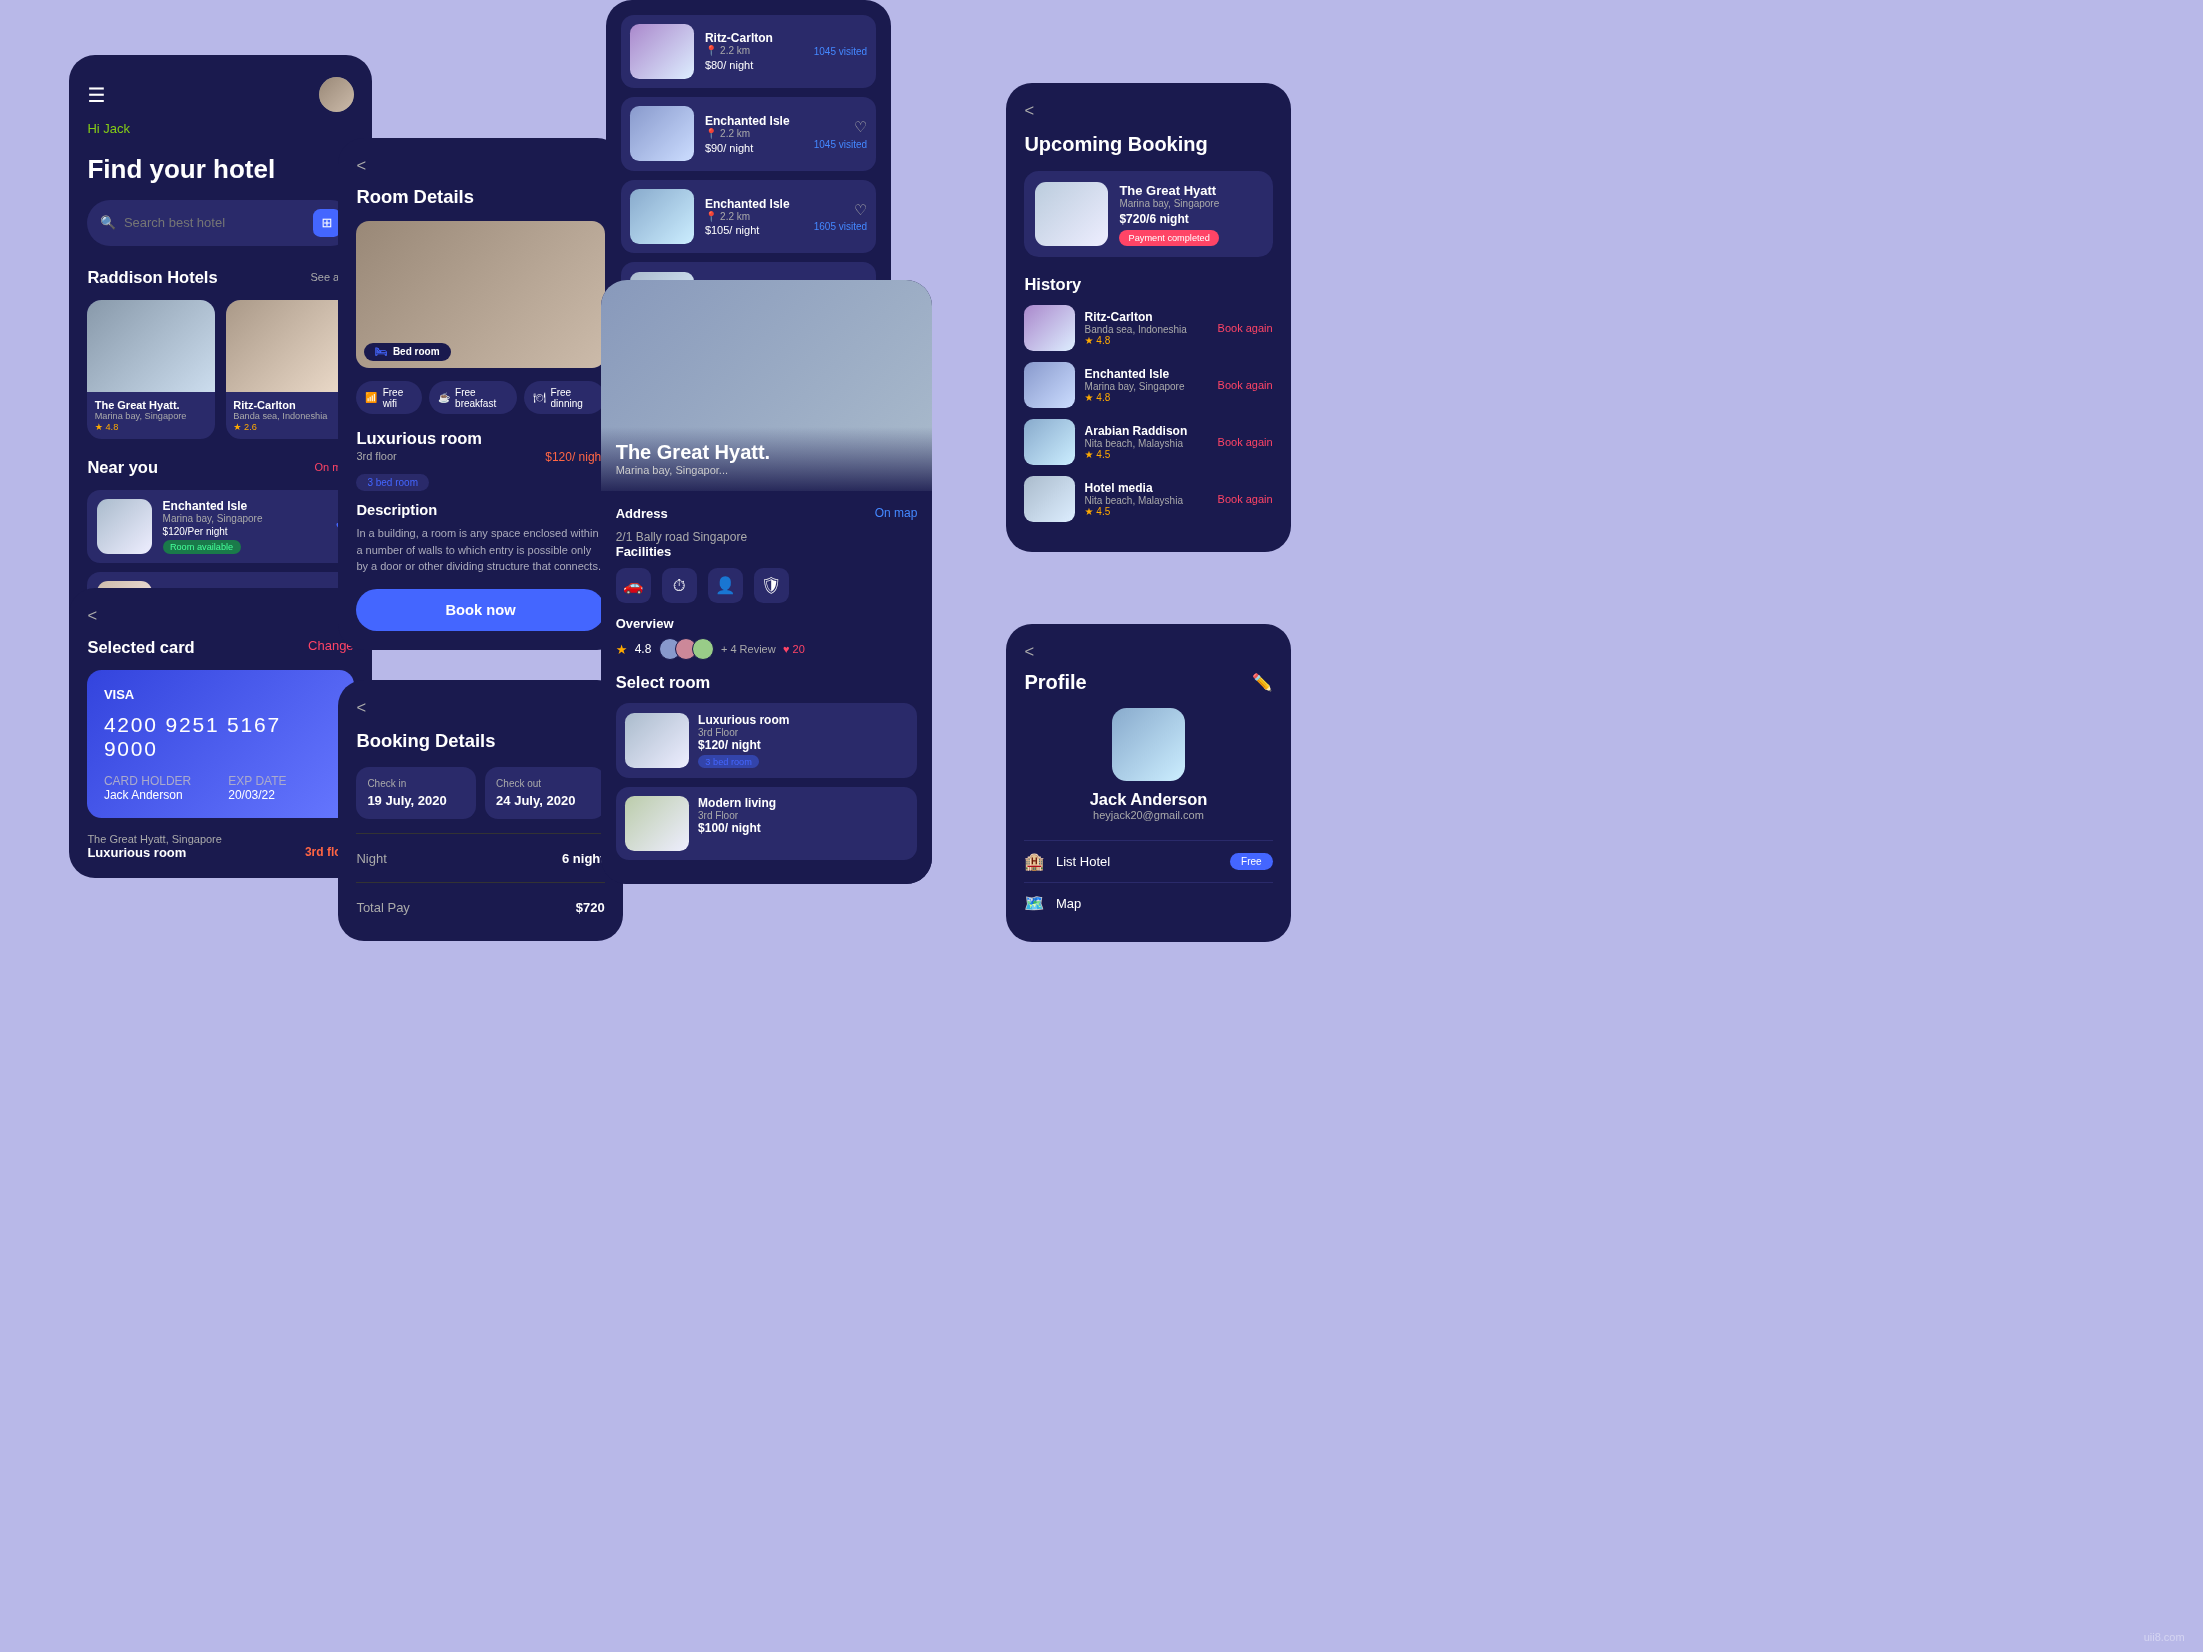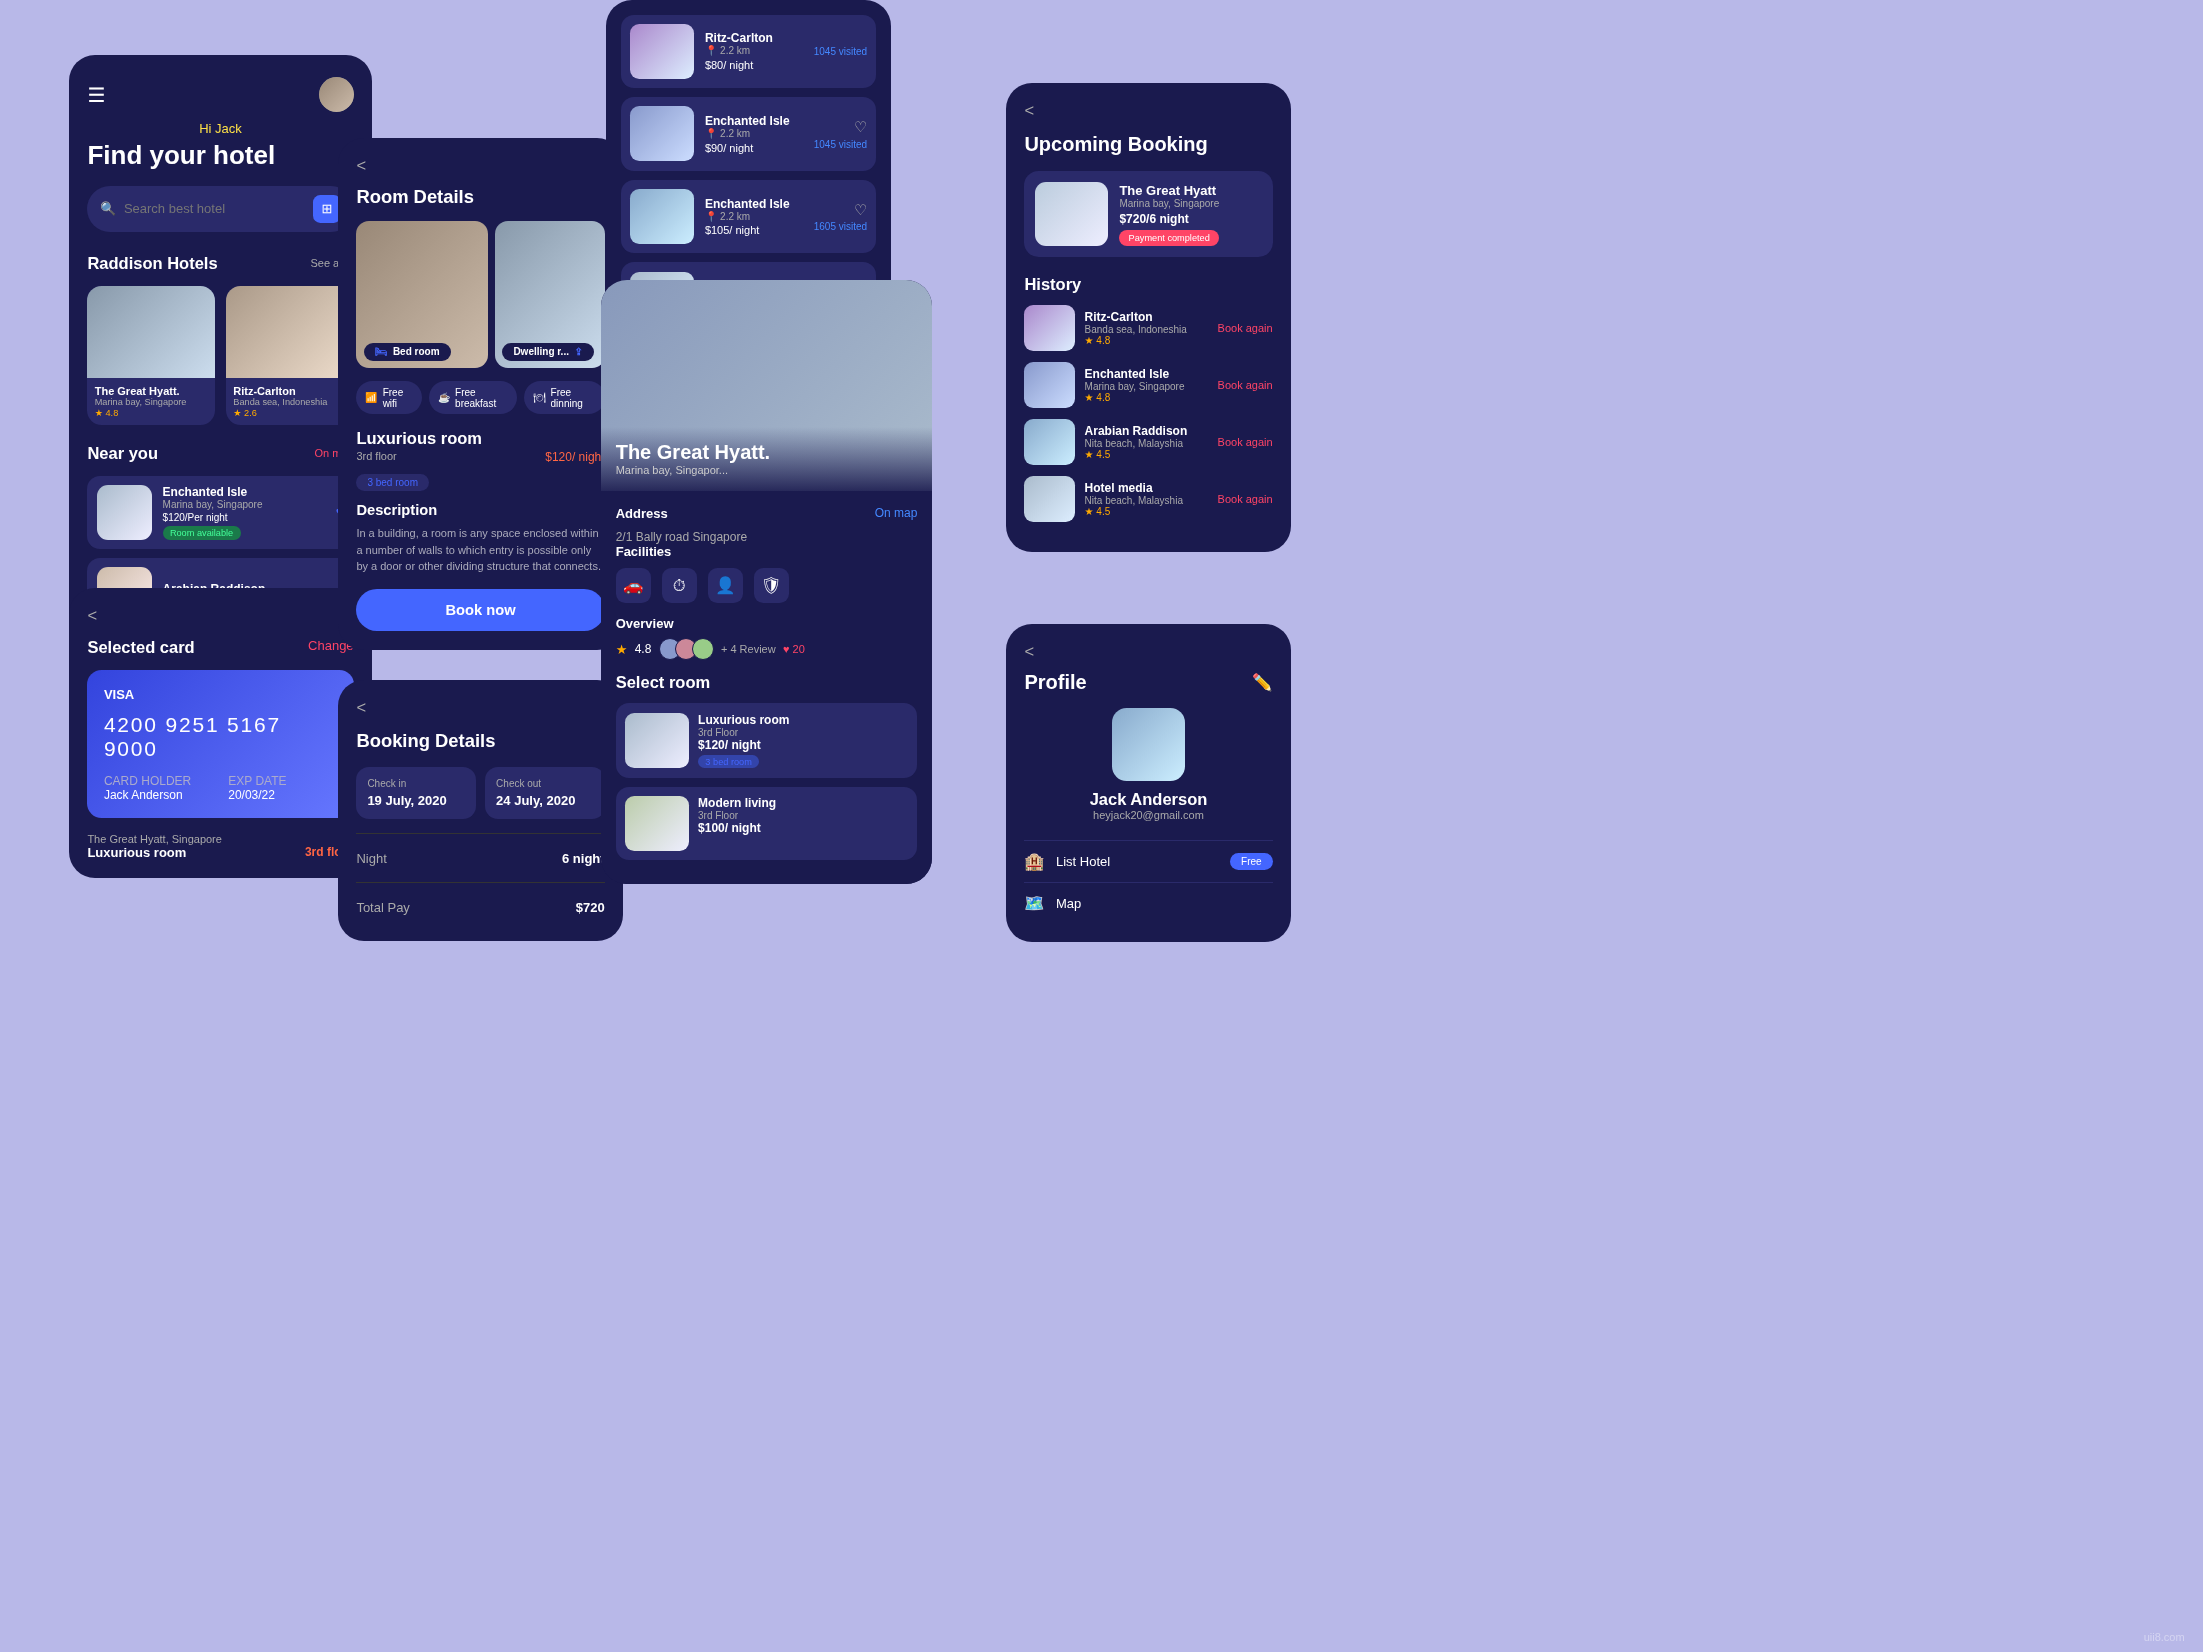--- a/index.html
+++ b/index.html
@@ -16,21 +16,21 @@
       border-radius: 26px;
       position: absolute;
       color: white;
       overflow: hidden;
     }
     
     #s1 { width: 303px; top: 55px; left: 69px; padding: 22px 18.4px; }
     #s1 .header-row { display: flex; justify-content: space-between; align-items: center; margin-bottom: 9.2px; }
     #s1 .menu-icon { font-size: 20px; color: white; }
     #s1 .avatar { width: 35px; height: 35px; border-radius: 50%; background: #888; overflow: hidden; }
-    #s1 .greeting { font-size: 13px; color: #fde047; margin-bottom: 4px; text-align: center; }
+    #s1 .greeting { font-size: 13px; color: #84cc16; margin-bottom: 18px; }
     #s1 .title { font-size: 26px; font-weight: 700; color: white; margin-bottom: 14.7px; }
     #s1 .search-bar { background: #2a2a6a; border-radius: 27.5px; display: flex; align-items: center; padding: 9.2px 13px; margin-bottom: 22px; }
     #s1 .search-bar input { background: none; border: none; outline: none; color: #aaa; font-size: 13px; flex: 1; }
     #s1 .filter-btn { background: #4466ff; border-radius: 7.3px; width: 27.5px; height: 27.5px; display: flex; align-items: center; justify-content: center; }
     #s1 .section-header { display: flex; justify-content: space-between; align-items: center; margin-bottom: 13px; }
     #s1 .section-title { font-size: 16.5px; font-weight: 700; }
     #s1 .see-all { font-size: 11px; color: #aaa; }
     #s1 .hotels-grid { display: flex; gap: 11px; margin-bottom: 18.4px; }
     #s1 .hotel-card { background: #2a2a6a; border-radius: 14.7px; flex: 1; overflow: hidden; }
     #s1 .hotel-img { width: 100%; height: 92px; object-fit: cover; background: #556; }
@@ -283,26 +283,20 @@
 <div class="screen-card" id="s3">
   <div class="back-btn">&lt;</div>
   <div class="section-title">Room Details</div>
   <div class="room-images">
     <div class="room-img-main">
       <div class="room-tag">
         <span class="room-tag-icon">🛏</span>
         <span>Bed room</span>
       </div>
     </div>
-    <div class="room-img-side">
-      <div class="room-tag">
-        <span>Dwelling r...</span>
-        <span style="color:#4466ff;">⇪</span>
-      </div>
-    </div>
   </div>
   <div class="amenities-row">
     <div class="amenity-tag">
       <span>📶</span>
       <span>Free wifi</span>
     </div>
     <div class="amenity-tag">
       <span>☕</span>
       <span>Free breakfast</span>
     </div>

